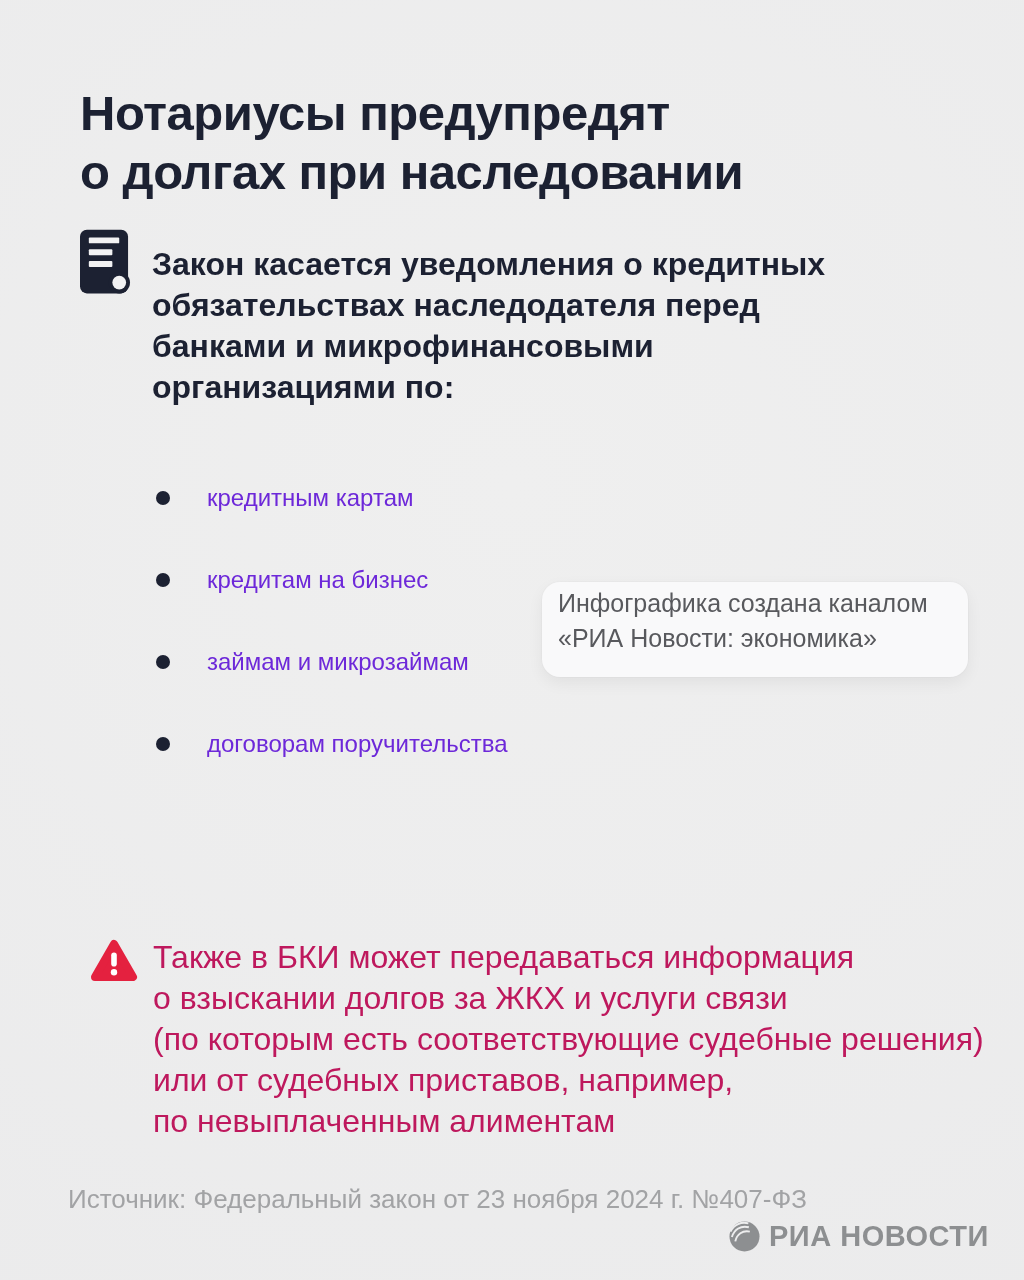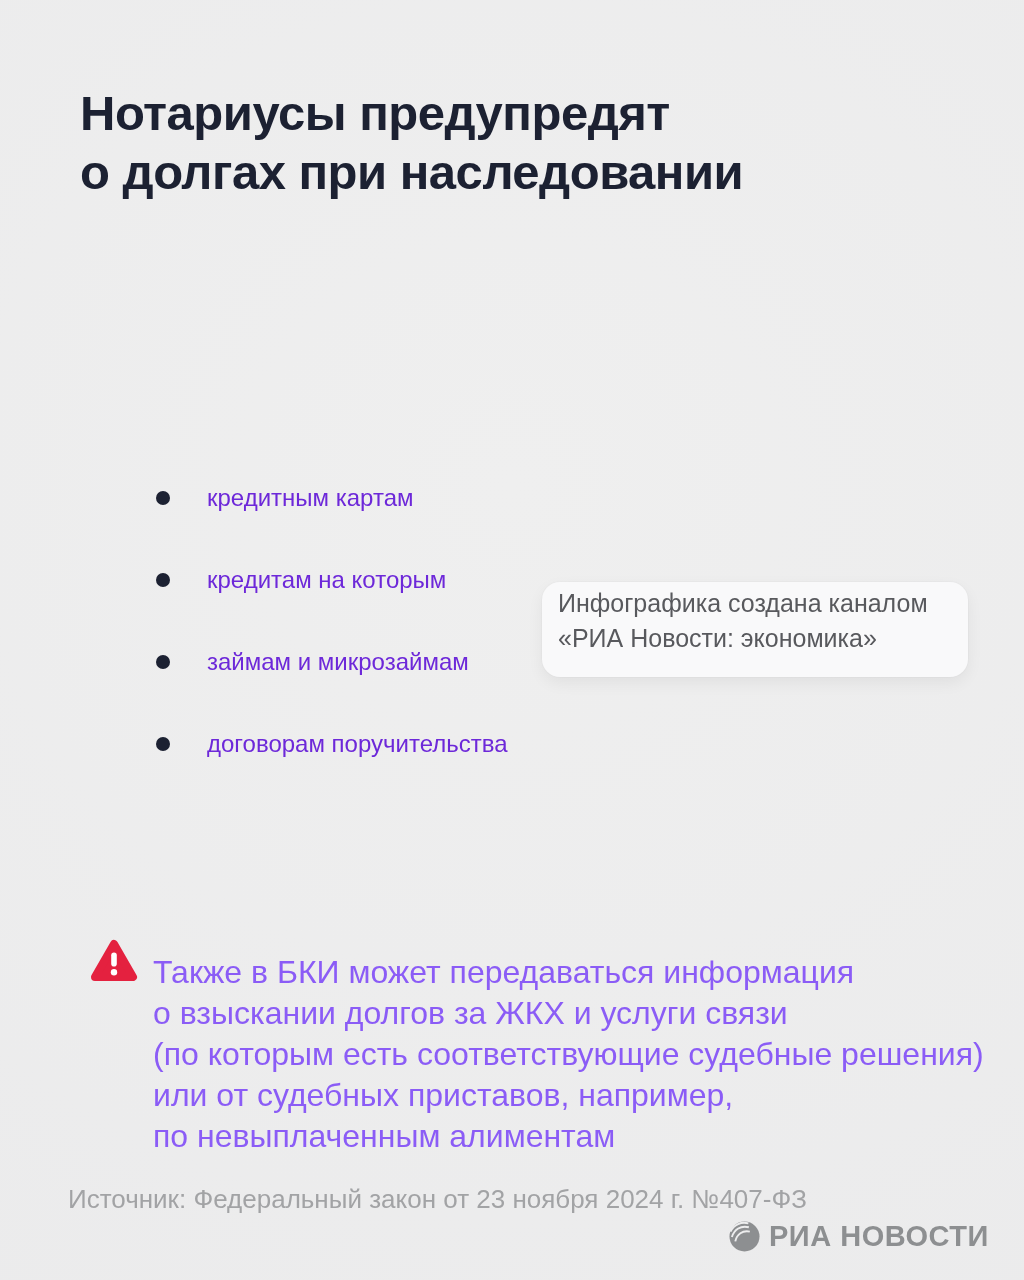--- a/index.html
+++ b/index.html
@@ -66,23 +66,23 @@
     color: #58595d;
     white-space: pre-line;
   }
 
   .warning {
     position: absolute; left: 90px; top: 936px;
     display: flex; align-items: flex-start; gap: 15px;
   }
   .warning-icon { flex: 0 0 auto; width: 48px; height: 44px; margin-top: 2px; }
   .warning-text {
-    margin: 16px 0 0 0;
+    margin: 1px 0 0 0;
     font-size: 32px; line-height: 41px;
-    color: #8b5cf6;
+    color: #be185d;
     white-space: pre-line;
   }
 
   .footer-source {
     position: absolute; left: 68px; top: 1184px;
     font-size: 26px; line-height: 30px;
     color: #a2a3a5;
     white-space: nowrap;
   }
   .logo {
@@ -98,29 +98,43 @@
   }
 </style>
 </head>
 <body>
 
 <div class="canvas">
 
   <h1 class="title">Нотариусы предупредят
 о долгах при наследовании</h1>
 
+  <div class="intro">
+    <svg class="doc-icon" viewBox="0 0 52 66" xmlns="http://www.w3.org/2000/svg" aria-hidden="true">
+      <rect x="0" y="0" width="49" height="65" rx="7" fill="#1c2132"></rect>
+      <circle cx="40" cy="54" r="11" fill="#1c2132"></circle>
+      <rect x="9" y="8" width="31" height="6" rx="1" fill="#f2f2f3"></rect>
+      <rect x="9" y="20" width="24" height="6" rx="1" fill="#f2f2f3"></rect>
+      <rect x="9" y="32" width="24" height="6" rx="1" fill="#f2f2f3"></rect>
+      <circle cx="40" cy="54" r="7" fill="#f2f2f3"></circle>
+    </svg>
+    <p class="intro-text">Закон касается уведомления о кредитных
+обязательствах наследодателя перед
+банками и микрофинансовыми
+организациями по:</p>
+  </div>
 
   <ul class="bullets">
     <li>
       <span class="dot"></span>
       <span class="bullet-label">кредитным картам</span>
     </li>
     <li>
       <span class="dot"></span>
-      <span class="bullet-label">кредитам на которым</span>
+      <span class="bullet-label">кредитам на бизнес</span>
     </li>
     <li>
       <span class="dot"></span>
       <span class="bullet-label">займам и микрозаймам</span>
     </li>
     <li>
       <span class="dot"></span>
       <span class="bullet-label">договорам поручительства</span>
     </li>
   </ul>

